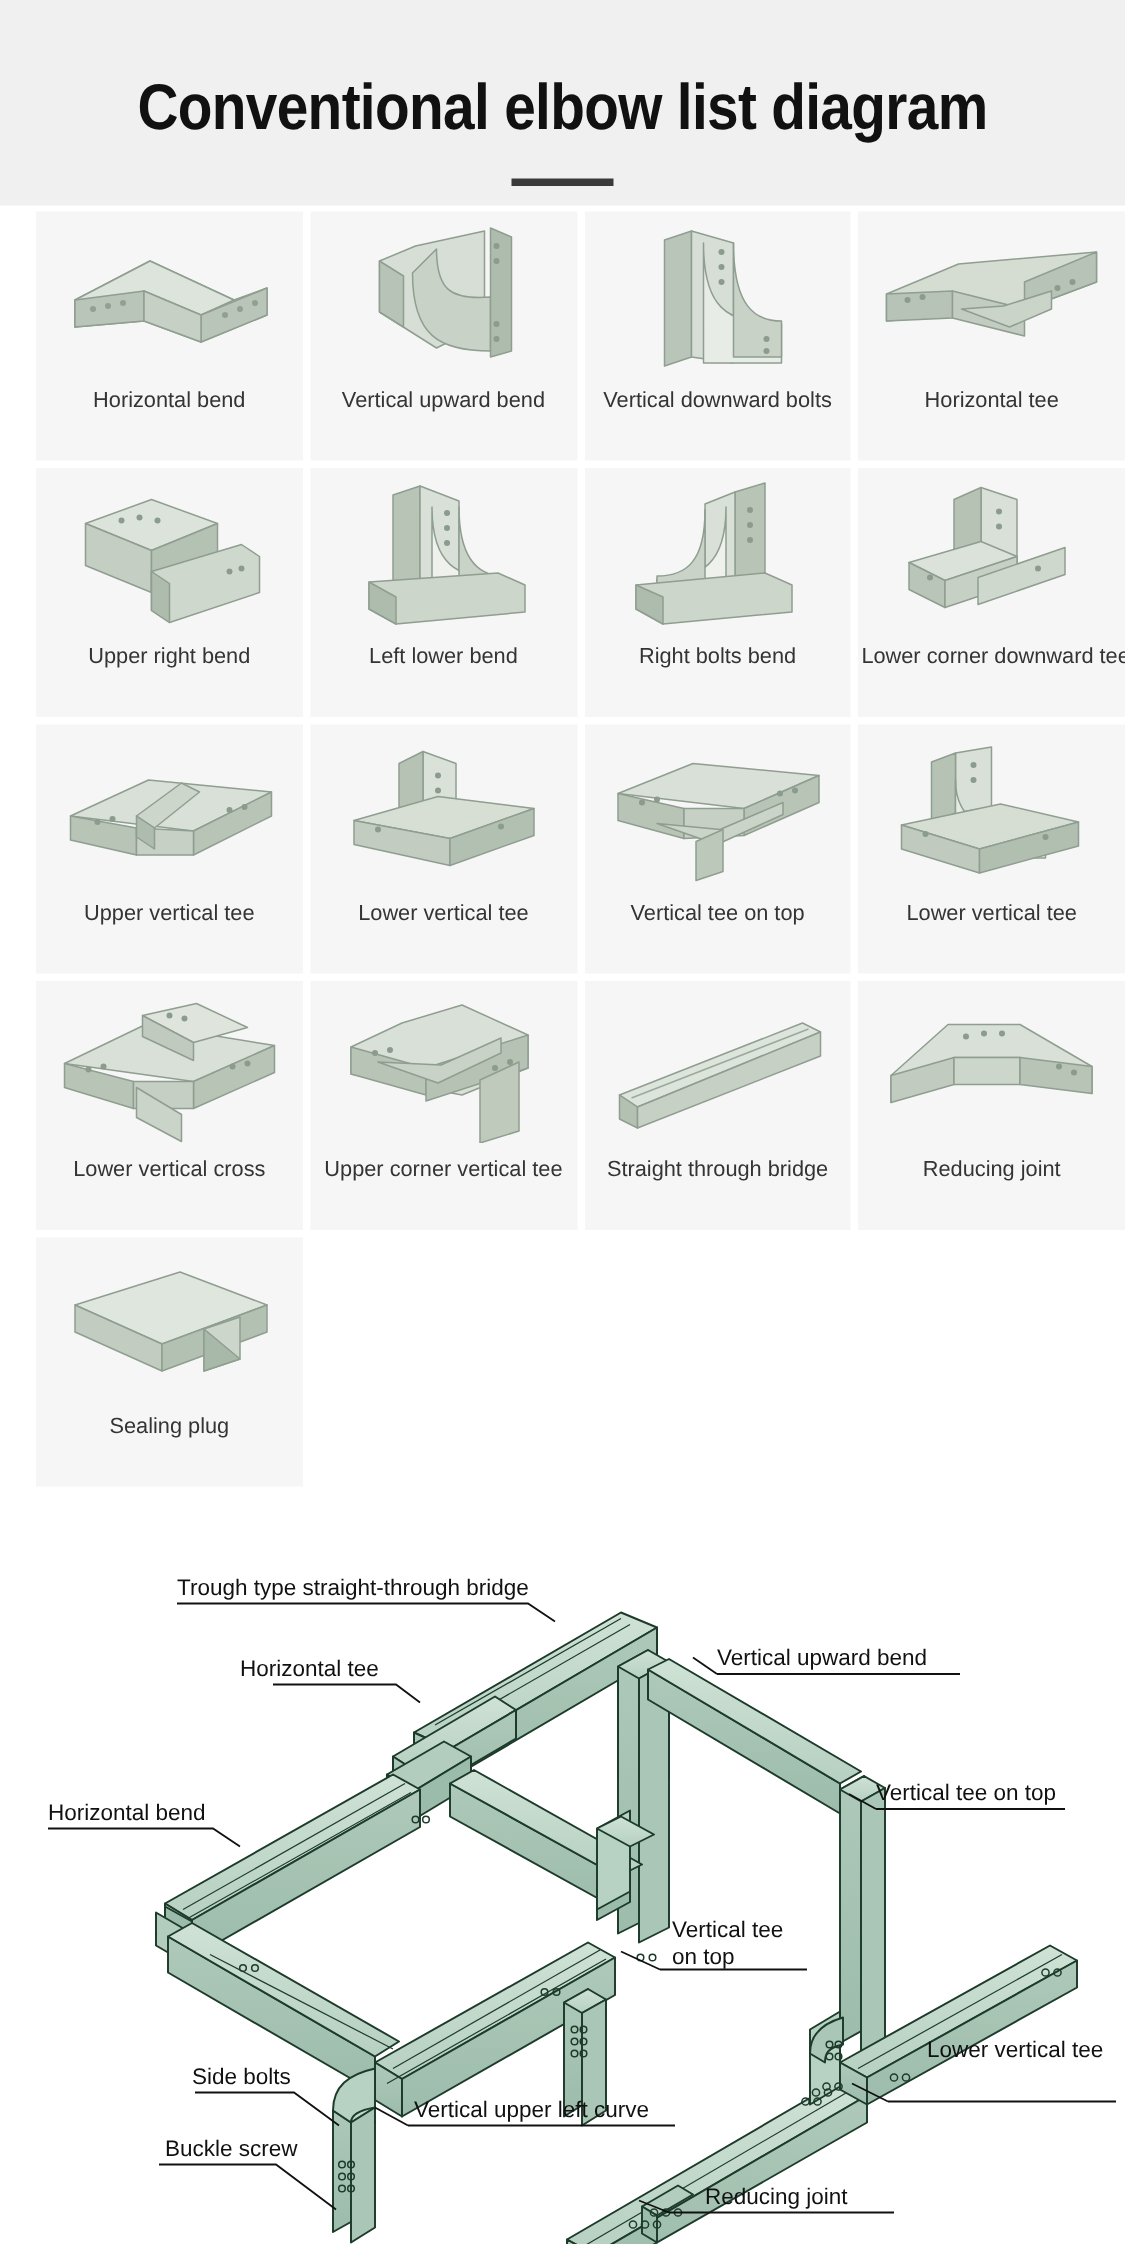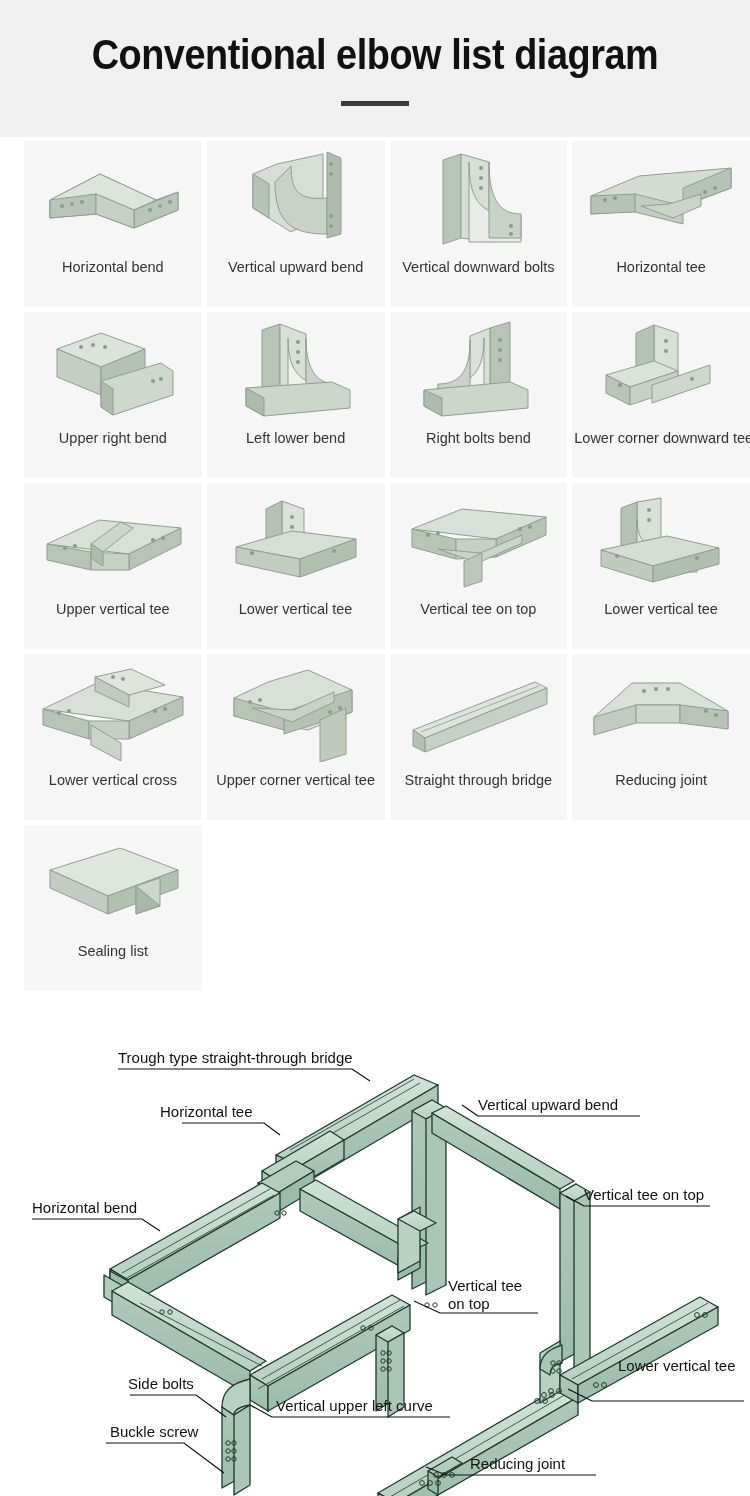--- a/index.html
+++ b/index.html
@@ -13,21 +13,21 @@
 
   
   .header {
     width:750px;
     height:137px;
     background:#f0f0f0;
     display:flex;
     flex-direction:column;
     align-items:center;
     justify-content:flex-start;
-    padding-top:30px;
+    padding-top:48px;
   }
   .header-title {
     font-family:"Liberation Sans Narrow","Liberation Sans",sans-serif;
     font-size:43px;
     font-weight:bold;
     color:#111111;
     letter-spacing:-0.5px;
     line-height:1.15;
     transform:scaleX(0.88);
     transform-origin:center;
@@ -431,21 +431,21 @@
     <svg width="146" height="88" viewBox="0 0 146 88">
       <g stroke="#8f9e90" stroke-width="1" stroke-linejoin="round">
         <path d="M10,30 L80,8 L138,30 L68,56 Z" fill="#dfe6dd"></path>
         <path d="M10,30 L10,48 L68,74 L68,56 Z" fill="#c2ccc0"></path>
         <path d="M68,56 L138,30 L138,48 L68,74 Z" fill="#b3c1b3"></path>
         <path d="M96,46 L120,38 L120,66 L96,74 Z" fill="#cdd6cb"></path>
         <path d="M96,46 L120,66 L96,74 Z" fill="#a9b9a9"></path>
       </g>
     </svg>
       </div>
-      <div class="cell-label">Sealing list</div>
+      <div class="cell-label">Sealing plug</div>
     </div>
   </div>
 
 <div class="diagram-wrap">
   <svg width="750" height="500" viewBox="0 0 750 500" xmlns="http://www.w3.org/2000/svg">
     <defs>
       <linearGradient id="trayTop" x1="0" y1="0" x2="0" y2="1">
         <stop offset="0%" stop-color="#cfe2d5"></stop>
         <stop offset="100%" stop-color="#b6d0c1"></stop>
       </linearGradient>

